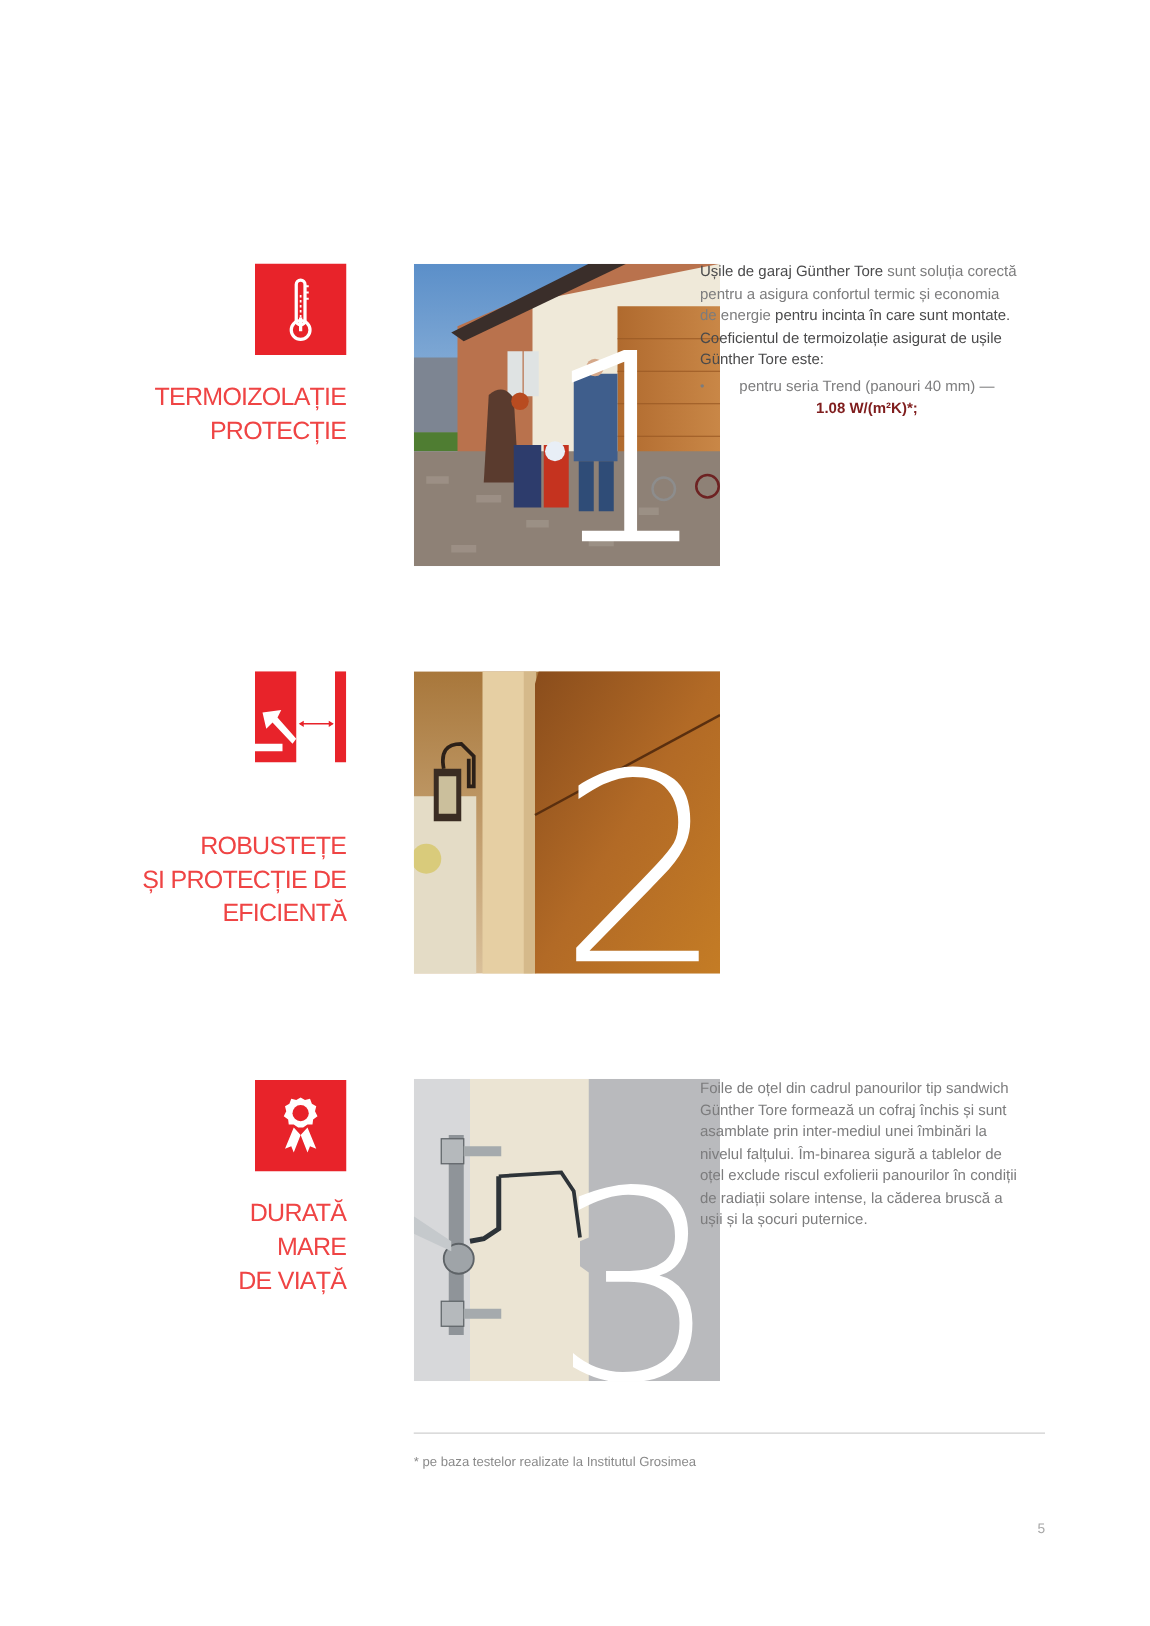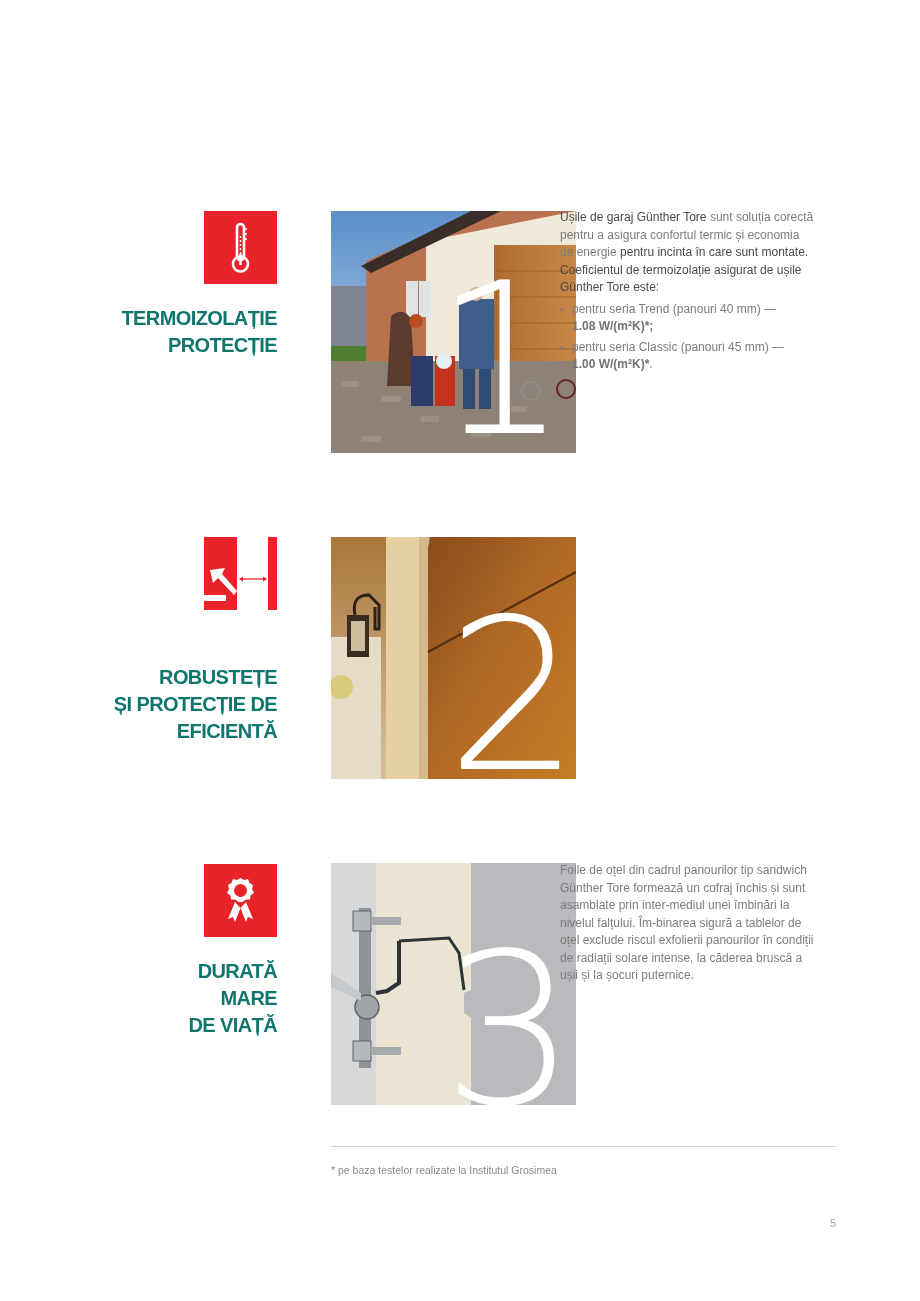--- a/index.html
+++ b/index.html
@@ -1,28 +1,28 @@
 <!DOCTYPE html>
 <html><head>
   <meta charset="utf-8">
   <style>
     html, body { margin: 0; padding: 0; background: #ffffff; }
     body { width: 920px; height: 1301px; position: relative; overflow: hidden;
       font-family: "Liberation Sans", "DejaVu Sans", sans-serif; color: #6b6b6b; }
     .icon-box { position: absolute; left: 204px; width: 73px; height: 73px; background: #e8232a; }
     .icon-box svg { width: 73px; height: 73px; display: block; }
     .title { position: absolute; right: 643px; text-align: right; font-size: 20px; line-height: 27px;
-      color: #0f766e; font-weight: 700; letter-spacing: -0.6px; white-space: nowrap; }
+      color: #ef4444; font-weight: 400; letter-spacing: -0.6px; white-space: nowrap; }
     .photo { position: absolute; left: 331px; width: 245px; height: 242px; overflow: hidden; }
     .photo .num { position: absolute; color: #ffffff; font-weight: 100; font-family: "DejaVu Sans", sans-serif; }
     .text { position: absolute; left: 560px; width: 255px; font-size: 12px; line-height: 17.5px; color: #7c7c7d; }
     .text .dark { color: #4a4a4b; }
-    .text b { color: #737373; }
+    .text b { color: #7f1d1d; }
     .text p { margin: 0 0 4px 0; }
-    .text ul { margin: 0 0 4px 0; padding-left: 12px; list-style: none; }
+    .text ul { margin: 0 0 4px 0; padding-left: 12px; list-style: none; text-align: center; }
     .text li { position: relative; margin-bottom: 3px; }
     .text li::before { content: "\2022"; position: absolute; left: -12px; color: #7c7c7d; font-size: 10px; }
     .divider { position: absolute; left: 331px; top: 1146px; width: 505px; height: 1px; background: #cfcfd0; }
     .footnote { position: absolute; left: 331px; top: 1164px; font-size: 10.5px; color: #8a8a8a; }
     .page-num { position: absolute; left: 830px; top: 1217px; font-size: 11px; color: #a7a7a7; }
   </style>
 </head>
 <body>
 
 <div class="icon-box" style="top:211px;">
@@ -88,21 +88,20 @@
     <circle cx="145" cy="83" r="7" fill="#d5a88a"></circle>
     <circle cx="200" cy="180" r="9" fill="none" stroke="#8d8d8d" stroke-width="2"></circle>
     <circle cx="235" cy="178" r="9" fill="none" stroke="#6d2222" stroke-width="2"></circle>
   </svg>
   <div class="num" style="right:8px; top:50px; font-size:210px; line-height:200px;">1</div>
 </div>
 <div class="text" style="top:209px;">
   <p><span class="dark">Ușile de garaj </span><span class="dark">Günther Tore</span><span> sunt soluția corectă pentru a asigura confortul termic și economia de energie </span><span class="dark">pentru incinta în care sunt montate. Coeficientul de termoizolație asigurat de ușile Günther Tore este:</span></p>
   <ul>
     <li><span>pentru seria Trend (panouri 40 mm) —</span><br><b>1.08 W/(m²K)*;</b></li>
-    <li><span>pentru seria Classic (panouri 45 mm) —</span><br><b>1.00 W/(m²K)*</b><span>.</span></li>
   </ul>
 </div>
 
 <div class="icon-box" style="top:537px; background:transparent;">
   <svg viewBox="0 0 73 73">
     <rect x="0" y="0" width="33" height="73" fill="#e8232a"></rect>
     <rect x="64" y="0" width="9" height="73" fill="#e8232a"></rect>
     <rect x="0" y="58" width="22" height="6" fill="#fff"></rect>
     <polygon points="6,33 21,31 18,37 33,54 30,58 14,41 9,46" fill="#fff"></polygon>
     <line x1="36" y1="42" x2="62" y2="42" stroke="#e8232a" stroke-width="1.3"></line>

